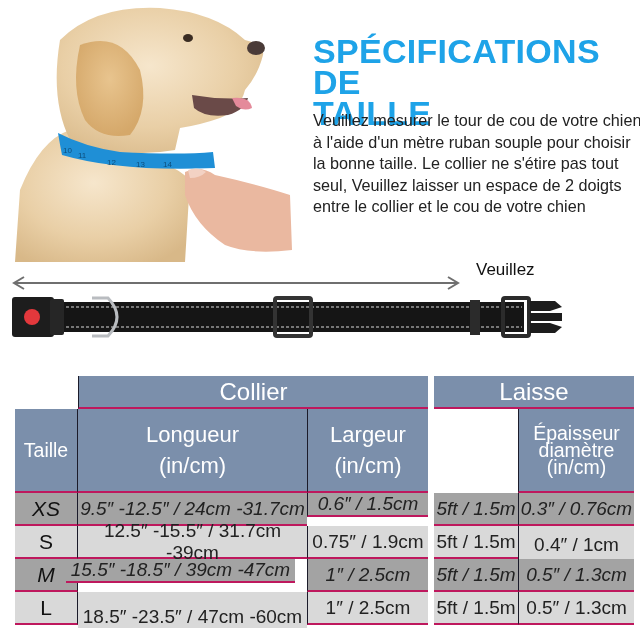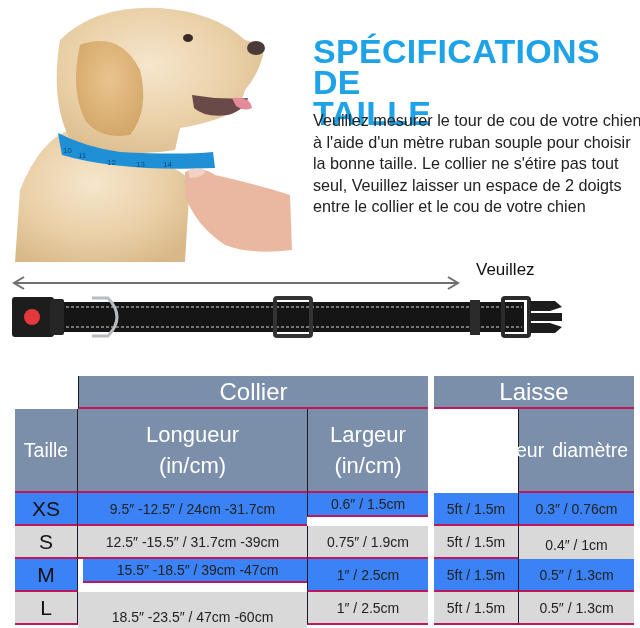--- a/index.html
+++ b/index.html
@@ -18,23 +18,23 @@
   .arrow { position:absolute; left:10px; top:276px; width:452px; height:14px; }
   .collar { position:absolute; left:10px; top:293px; width:555px; height:50px; }
 
   
   .tbl { position:absolute; left:15px; top:376px; width:619px; height:250px; }
   .cell { position:absolute; box-sizing:border-box; display:flex; align-items:center; justify-content:center; text-align:center; }
   .hd { background:#7b8fab; color:#ffffff; }
   .hd-big { font-size:24px; }
   .hd-mid { font-size:22px; line-height:23px; }
   .hd-small { font-size:19.5px; line-height:17px; }
-  .body-cell { font-size:14px; color:#222; }
+  .body-cell { font-size:19px; color:#222; }
   .size-cell { font-size:21px; color:#111; }
-  .row-w { background:#3b82f6; }
+  .row-w { background:#a3a3a3;font-style:italic; }
   .row-g { background:#d9d9d9; }
   .bl { border-left:1px solid #1b1b2a; }
   .bb { border-bottom:2px solid #be185d; }
   .br { border-right:1px solid #1b1b2a; }
   .gap { position:absolute; background:#ffffff; }
 </style>
 </head>
 <body>
 
 <div class="dog-area">
@@ -125,21 +125,21 @@
 
   <div class="cell hd hd-mid bb br" style="left:0;top:33px;width:63px;height:84px;font-size:19.5px;">Taille</div>
   <div class="cell hd hd-mid bb" style="left:63px;top:33px;width:229px;height:84px;flex-direction:column;">
     <span>Longueur</span>
     <span style="margin-top:8px;">(in/cm)</span>
   </div>
   <div class="cell hd hd-mid bl bb" style="left:292px;top:33px;width:121px;height:84px;flex-direction:column;">
     <span>Largeur</span>
     <span style="margin-top:8px;">(in/cm)</span>
   </div>
-  <div class="cell hd hd-small bl bb" style="left:503px;top:33px;width:116px;height:84px;flex-direction:row;gap:8px;">
+  <div class="cell hd hd-small bl bb" style="left:503px;top:33px;width:116px;height:84px;flex-direction:column;">
     <span>Épaisseur</span>
     <span>diamètre</span>
     <span>(in/cm)</span>
   </div>
 
   <div>
     <div class="cell size-cell row-w br bb" style="left:0;top:117px;width:63px;height:33px;">XS</div>
     <div class="cell body-cell row-w bb" style="left:63px;top:117px;width:229px;height:33px;">9.5″ -12.5″ / 24cm -31.7cm</div>
     <div class="cell body-cell row-w bl bb" style="left:292px;top:117px;width:121px;height:24px;">0.6″ / 1.5cm</div>
     <div class="cell body-cell row-w bb" style="left:419px;top:117px;width:84px;height:33px;">5ft / 1.5m</div>
@@ -147,21 +147,21 @@
   </div>
   <div>
     <div class="cell size-cell row-g br bb" style="left:0;top:150px;width:63px;height:33px;">S</div>
     <div class="cell body-cell row-g bb" style="left:63px;top:150px;width:229px;height:33px;">12.5″ -15.5″ / 31.7cm -39cm</div>
     <div class="cell body-cell row-g bl bb" style="left:292px;top:150px;width:121px;height:33px;">0.75″ / 1.9cm</div>
     <div class="cell body-cell row-g bb" style="left:419px;top:150px;width:84px;height:33px;">5ft / 1.5m</div>
     <div class="cell body-cell row-g bl bb" style="left:503px;top:150px;width:116px;height:40px;">0.4″ / 1cm</div>
   </div>
   <div>
     <div class="cell size-cell row-w br bb" style="left:0;top:183px;width:63px;height:33px;">M</div>
-    <div class="cell body-cell row-w bb" style="left:68px;top:183px;width:229px;height:24px;">15.5″ -18.5″ / 39cm -47cm</div>
+    <div class="cell body-cell row-w bb" style="left:51px;top:183px;width:229px;height:24px;">15.5″ -18.5″ / 39cm -47cm</div>
     <div class="cell body-cell row-w bl bb" style="left:292px;top:183px;width:121px;height:33px;">1″ / 2.5cm</div>
     <div class="cell body-cell row-w bb" style="left:419px;top:183px;width:84px;height:33px;">5ft / 1.5m</div>
     <div class="cell body-cell row-w bl bb" style="left:503px;top:183px;width:116px;height:33px;">0.5″ / 1.3cm</div>
   </div>
   <div>
     <div class="cell size-cell row-g br bb" style="left:0;top:216px;width:63px;height:33px;">L</div>
     <div class="cell body-cell row-g bb" style="left:63px;top:216px;width:229px;height:51px;">18.5″ -23.5″ / 47cm -60cm</div>
     <div class="cell body-cell row-g bl bb" style="left:292px;top:216px;width:121px;height:33px;">1″ / 2.5cm</div>
     <div class="cell body-cell row-g bb" style="left:419px;top:216px;width:84px;height:33px;">5ft / 1.5m</div>
     <div class="cell body-cell row-g bl bb" style="left:503px;top:216px;width:116px;height:33px;">0.5″ / 1.3cm</div>

